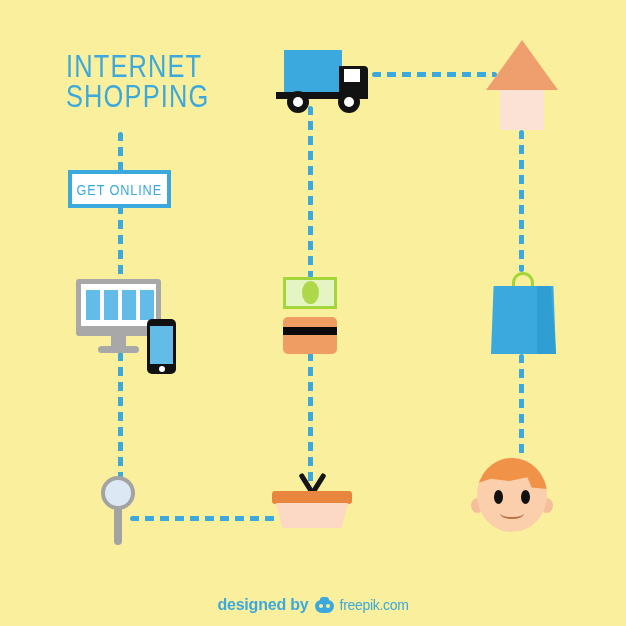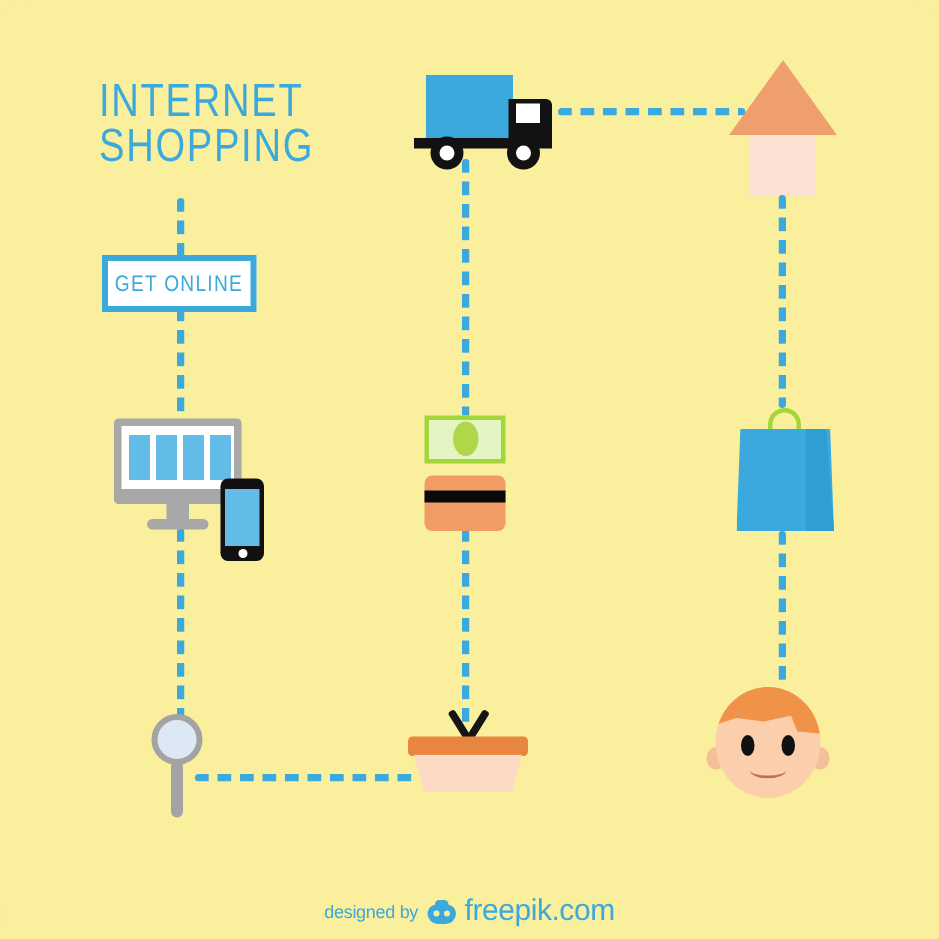--- a/index.html
+++ b/index.html
@@ -323,22 +323,22 @@
     position: absolute;
     left: 0; right: 0;
     top: 596px;
     display: flex;
     align-items: center;
     justify-content: center;
     gap: 6px;
   }
   #designed-by-text {
     color: #3ba9dd;
-    font-size: 12px;
-    font-weight: normal;
+    font-size: 16px;
+    font-weight: bold;
     letter-spacing: -0.2px;
   }
   #freepik-mark {
     position: relative;
     width: 19px; height: 16px;
   }
   #freepik-mark-head {
     position: absolute; left: 0; top: 3px;
     width: 19px; height: 13px;
     background: #3ba9dd;
@@ -353,21 +353,21 @@
   .freepik-mark-eye {
     position: absolute; top: 7px;
     width: 4px; height: 4px;
     background: #faef9c;
     border-radius: 50%;
   }
   #freepik-mark-eye-left { left: 4px; }
   #freepik-mark-eye-right { left: 11px; }
   #freepik-wordmark {
     color: #3ba9dd;
-    font-size: 20px;
+    font-size: 14px;
     letter-spacing: -0.3px;
   }
 </style>
 </head>
 <body>
 
 <div id="canvas">
 
   <div id="title-block">
     <span class="title-line">INTERNET</span>

